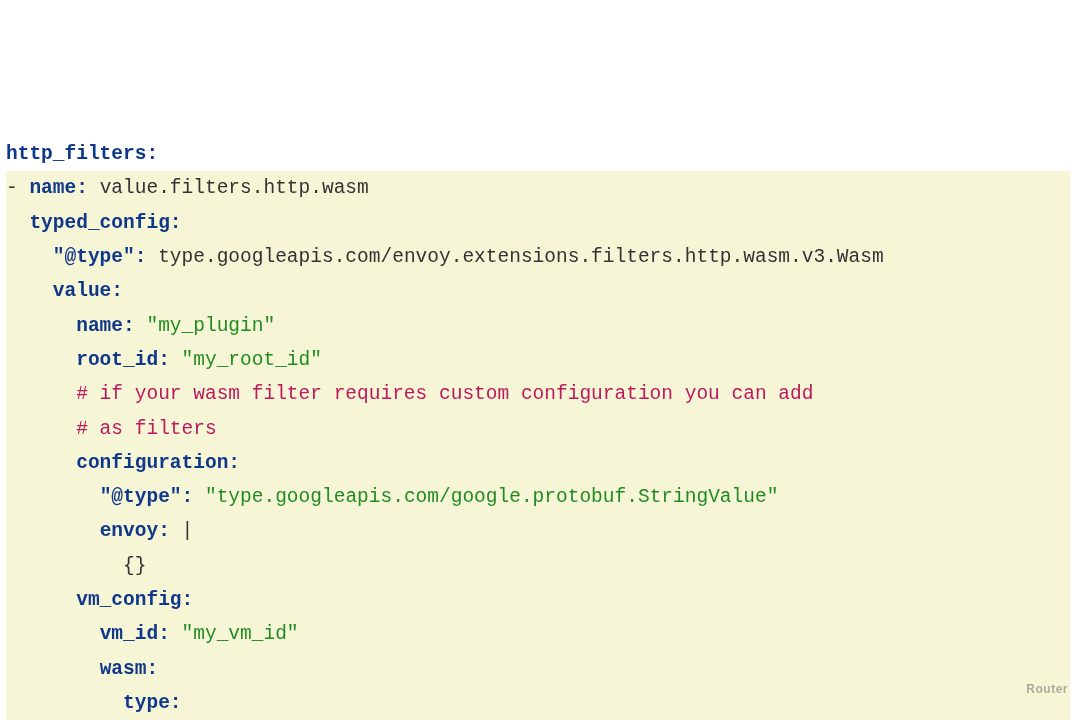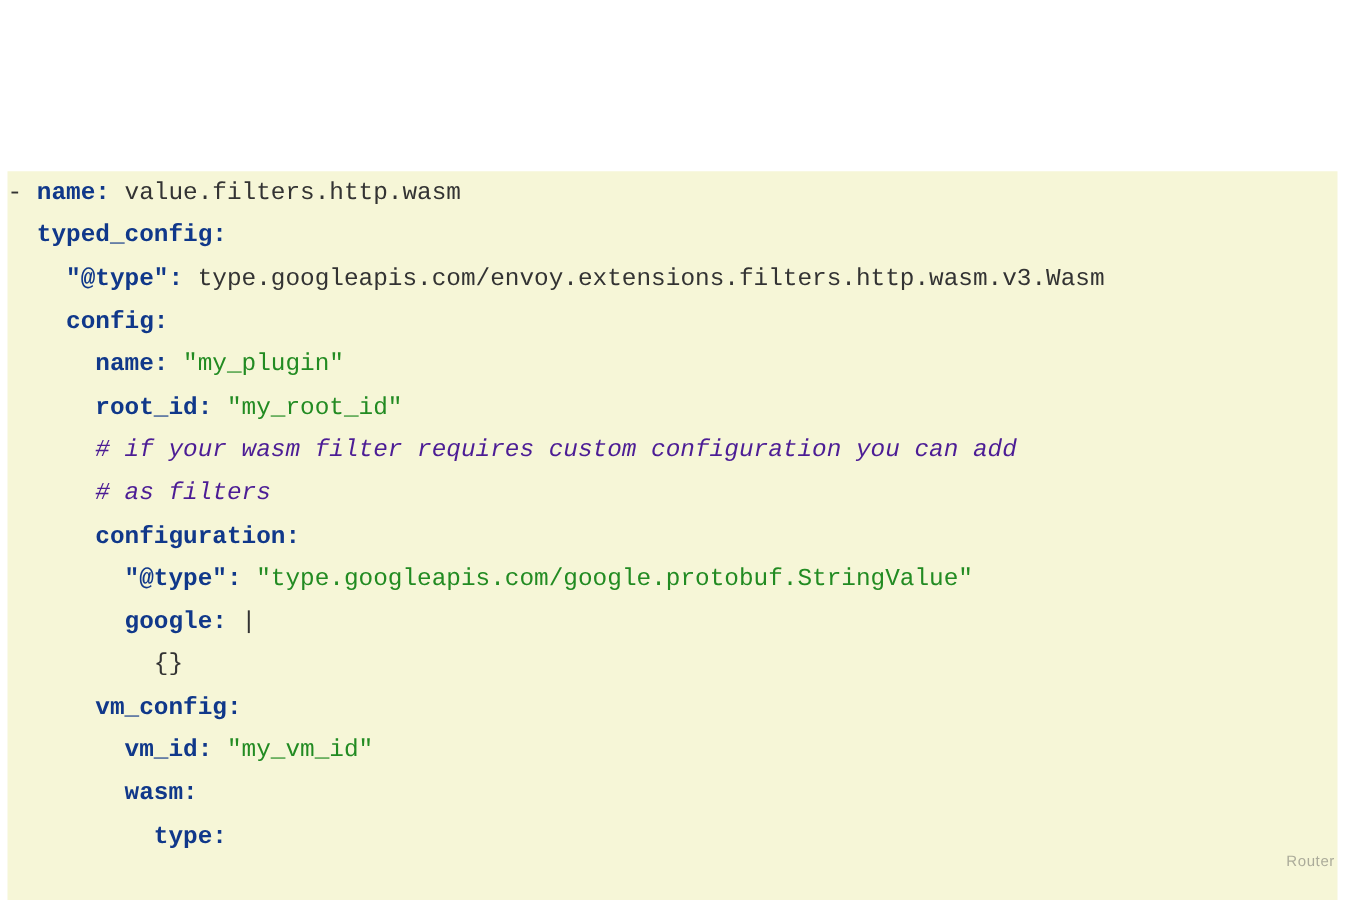--- a/index.html
+++ b/index.html
@@ -14,49 +14,50 @@
   }
   pre {
     margin: 0;
     padding: 0 6px;
     font-family: inherit;
     font-size: inherit;
   }
   .hl-block { background: #f6f6d7; display:block; }
   .key { color: #10388a; font-weight: bold; }
   .string { color: #228b22; }
-  .comment { color: #4c1d95; font-style: italic; }
+  .comment { color: #be185d; }
   .dash { color: #333; }
   .watermark {
     position: fixed;
     bottom: 14px;
     right: 8px;
     font-size: 12px;
     color: rgba(80,80,80,0.45);
     font-family: sans-serif;
     letter-spacing: 0.5px;
+    font-weight: bold;
   }
 </style>
 </head>
 <body>
 
 
 
-<pre>
+<pre><span class="key">http_filters:</span>
 <span class="hl-block"><span class="dash">-</span> <span class="key">name:</span> <span>value.filters.http.wasm</span>
   <span class="key">typed_config:</span>
     <span class="key">"@type":</span> <span>type.googleapis.com/envoy.extensions.filters.http.wasm.v3.Wasm</span>
-    <span class="key">config:</span>
+    <span class="key">value:</span>
       <span class="key">name:</span> <span class="string">"my_plugin"</span>
       <span class="key">root_id:</span> <span class="string">"my_root_id"</span>
       <span class="comment"># if your wasm filter requires custom configuration you can add</span>
       <span class="comment"># as filters</span>
       <span class="key">configuration:</span>
         <span class="key">"@type":</span> <span class="string">"type.googleapis.com/google.protobuf.StringValue"</span>
-        <span class="key">google:</span> <span>|</span>
+        <span class="key">envoy:</span> <span>|</span>
           <span>{}</span>
       <span class="key">vm_config:</span>
         <span class="key">vm_id:</span> <span class="string">"my_vm_id"</span>
         <span class="key">wasm:</span>
           <span class="key">type:</span>
              
   </span>  
      </pre>
 
 <div class="watermark">Router</div>

